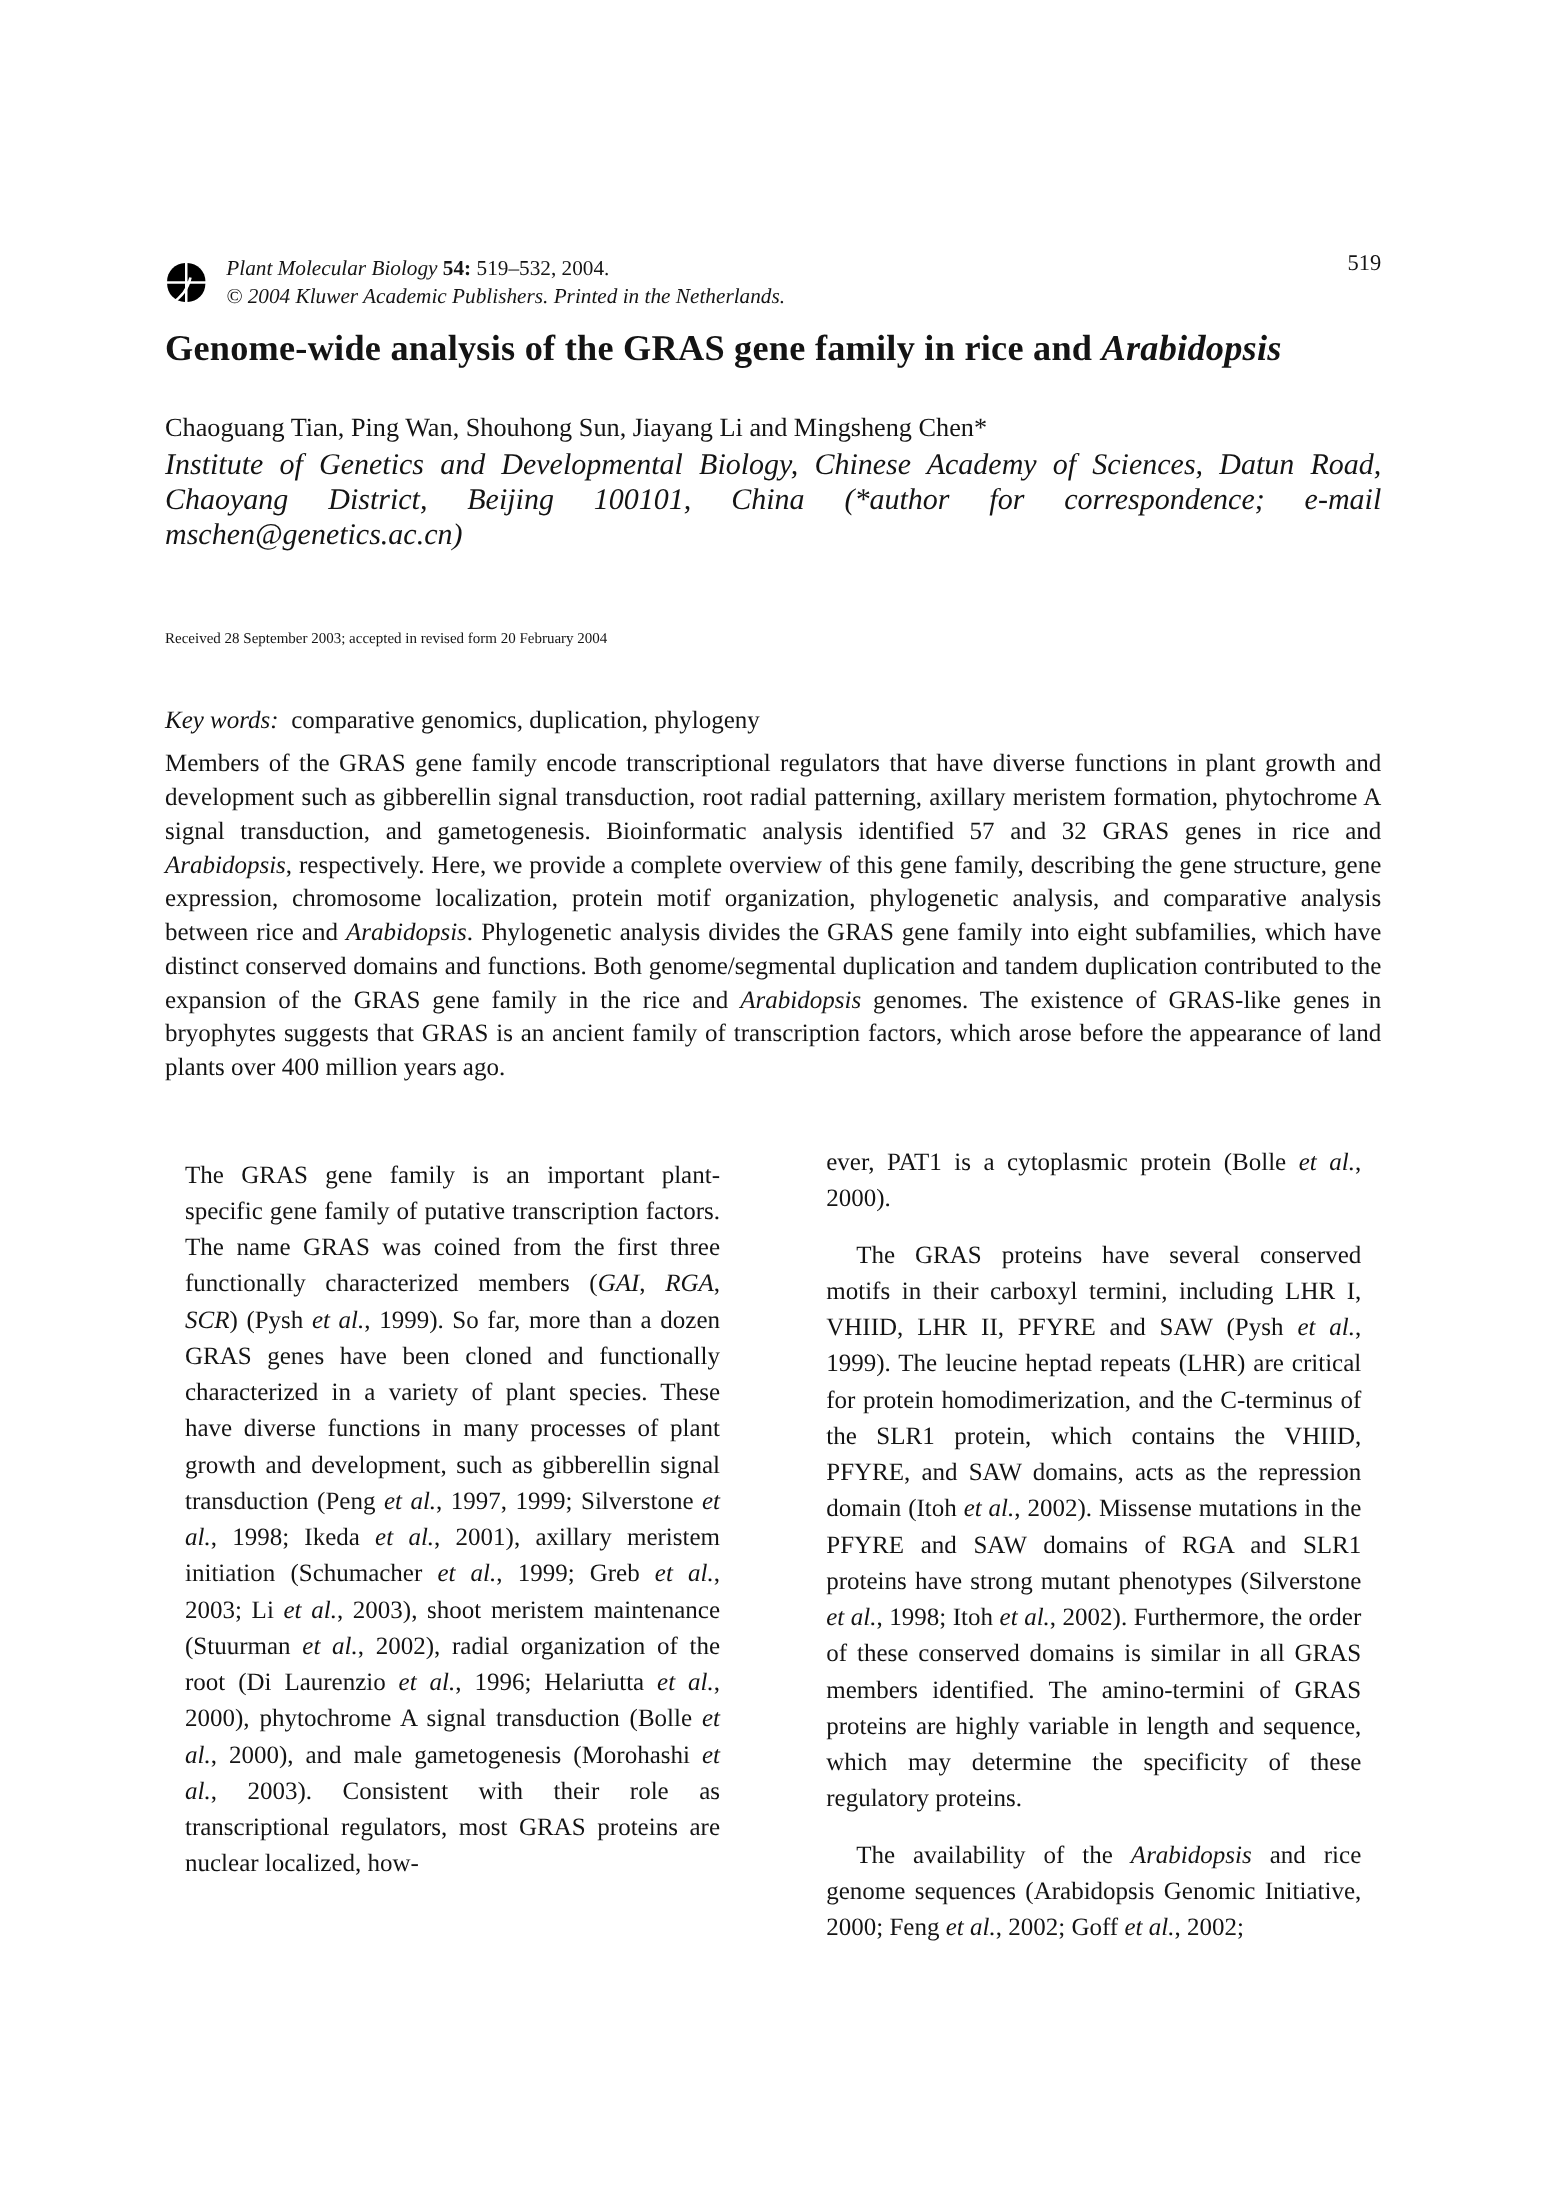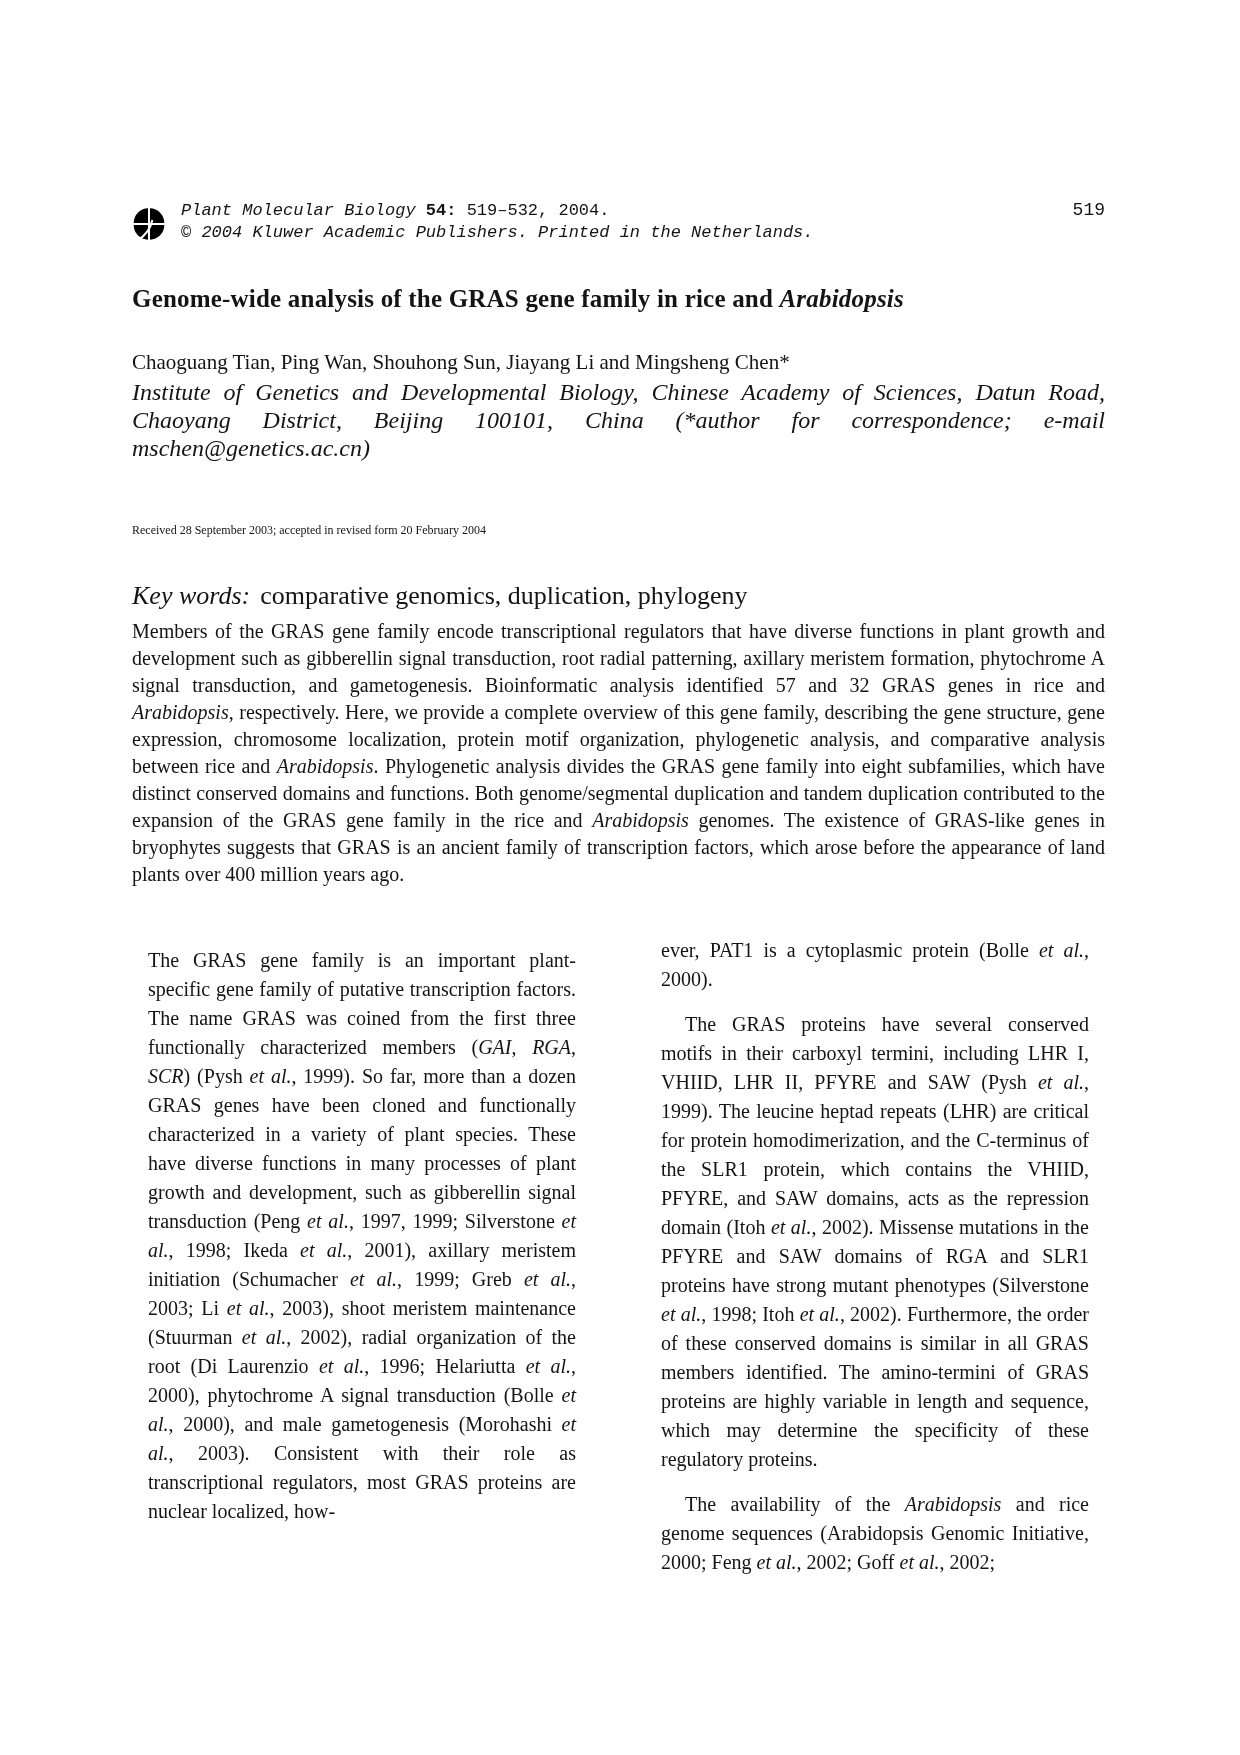--- a/index.html
+++ b/index.html
@@ -5,33 +5,33 @@
   html, body { margin: 0; padding: 0; background: #ffffff; }
   body {
     width: 1240px; height: 1755px;
     font-family: "Liberation Serif", "DejaVu Serif", serif;
     color: #141414;
     -webkit-font-smoothing: antialiased;
   }
   .page { padding: 200px 135px 40px 132px; box-sizing: border-box; width: 1240px; height: 1755px; }
 
   
-  .header { display: flex; align-items: flex-start; position: relative; height: 48px; font-family: Liberation Mono, monospace; }
+  .header { display: flex; align-items: flex-end; position: relative; height: 48px; }
   .logo { width: 34px; height: 44px; margin-top: 2px; margin-right: 15px; flex: 0 0 auto; }
   .header-lines { font-size: 17px; line-height: 22px; }
   .journal-line { font-style: normal; }
   .copyright-line { font-style: italic; }
   .page-number { position: absolute; right: 0; top: 0; font-size: 18px; }
 
   
-  .title { margin-top: 34px; font-size: 25px; line-height: 34px; font-weight: bold; letter-spacing: 0.2px; }
+  .title { margin-top: 14px; font-size: 29px; line-height: 34px; font-weight: bold; letter-spacing: 0.2px; }
   .authors { margin-top: 33px; font-size: 21px; line-height: 27px; }
   .affiliation { margin-top: 2px; font-size: 24px; line-height: 28px; font-style: italic; text-align: justify; }
   .received { margin-top: 58px; font-size: 12px; line-height: 21px; }
-  .keywords { margin-top: 42px; font-size: 26px; line-height: 26px; }
+  .keywords { margin-top: 42px; font-size: 20px; line-height: 26px; }
   .kw-label { font-style: italic; margin-right: 10px; }
 
   
   .abstract-heading { margin-top: 50px; font-size: 20px; line-height: 24px; font-weight: bold; }
   .abstract-body { margin-top: 9px; font-size: 20px; line-height: 27px; text-align: justify; hyphens: none; }
 
   
   .columns { margin-top: 32px; display: flex; justify-content: space-between; }
   .col { width: 460px; }
   .section-heading { font-size: 20px; line-height: 24px; font-weight: bold; }

